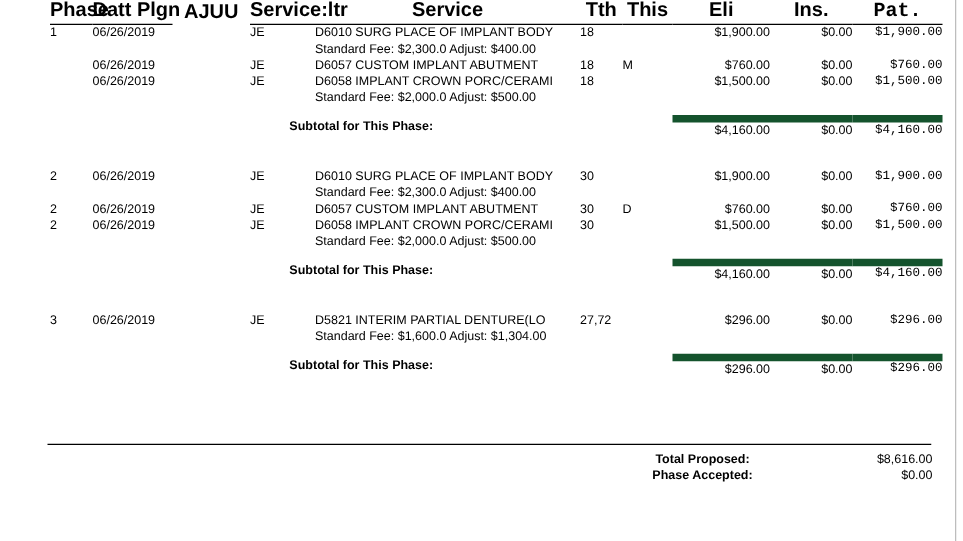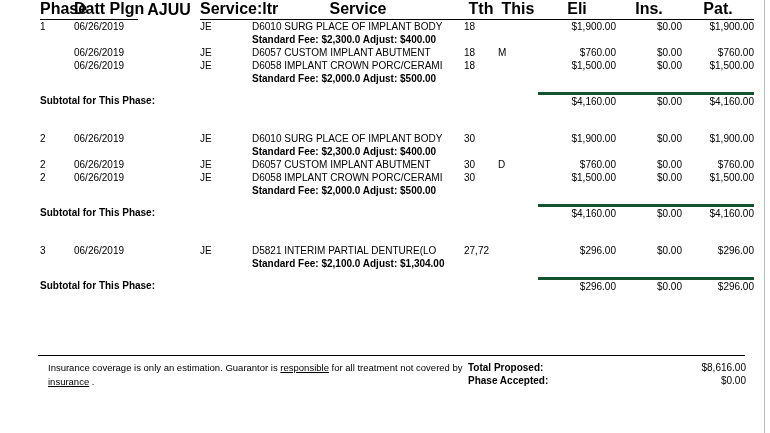--- a/index.html
+++ b/index.html
@@ -59,36 +59,35 @@
   .c-prov  { width: 62px; }
   .c-prov2 { width: 52px; }
   .c-service { width: 212px; }
   .c-tth   { width: 34px; }
   .c-surf  { width: 40px; }
   .c-fee   { width: 78px; }
   .c-ins   { width: 66px; }
   .c-pat   { width: 72px; }
   .num { text-align: right; padding-right: 2px; }
   .num-ins { text-align: right; padding-right: 4px; }
-  .num-pat { text-align: right; padding-right: 2px; }
+  .num-pat { text-align: right; padding-right: 2px; font-family: Liberation Mono, monospace; }
   .sub-note {
     font-size: 9.5px;
     padding-left: 2px;
-    font-weight: bold;
   }
   .spacer-row td { height: 10px; padding: 0; }
   .small-gap td { height: 5px; padding: 0; }
   .subtotal-label {
-    text-align: left;
+    text-align: center;
     font-weight: bold;
     font-size: 10px;
     padding-right: 4px;
   }
   .topline {
-    border-top: 3px solid #14532d;
+    border-top: 6px solid #14532d;
   }
   .footer-divider {
     position: absolute;
     left: 38px;
     right: 25px;
     top: 355px;
     height: 1px;
     background: #000;
   }
   .disclaimer {
@@ -109,21 +108,21 @@
   .totals table {
     width: 100%;
     border-collapse: collapse;
   }
   .totals td {
     font-size: 10px;
     padding: 1px 0;
     white-space: nowrap;
   }
   .totals td.lbl {
-    text-align: left;
+    text-align: center;
     font-weight: bold;
     padding-right: 18px;
   }
   .totals td.val {
     text-align: right;
     width: 72px;
     padding-right: 2px;
   }
 </style>
 </head>
@@ -312,21 +311,21 @@
         <td></td>
         <td class="num">$296.00</td>
         <td class="num-ins">$0.00</td>
         <td class="num-pat">$296.00</td>
       </tr>
       <tr>
         <td></td>
           <td></td>
           <td></td>
           <td></td>
-        <td class="sub-note" colspan="6">Standard Fee: $2,100.0 Adjust: $1,304.00</td>
+        <td class="sub-note" colspan="6">Standard Fee: $1,600.0 Adjust: $1,304.00</td>
       </tr>
 
       <tr class="small-gap">
           <td colspan="10"></td>
         </tr>
       <tr>
         <td colspan="7" class="subtotal-label">Subtotal for This Phase:</td>
         <td class="num topline">$296.00</td>
         <td class="num-ins topline">$0.00</td>
         <td class="num-pat topline">$296.00</td>
@@ -340,24 +339,20 @@
         </tr>
       <tr class="spacer-row">
           <td colspan="10"></td>
         </tr>
 
     </tbody>
   </table>
 
   <div class="footer-divider"></div>
 
-  <div class="disclaimer">
-    <span>Insurance coverage is only an estimation. Guarantor is </span><span class="u">responsible</span><span> for all treatment not covered by</span><br>
-    <span class="u">insurance</span><span> .</span>
-  </div>
 
   <div class="totals">
     <table>
       <tbody>
           <tr>
         <td class="lbl">Total Proposed:</td>
         <td class="val">$8,616.00</td>
       </tr>
       <tr>
         <td class="lbl">Phase Accepted:</td>

